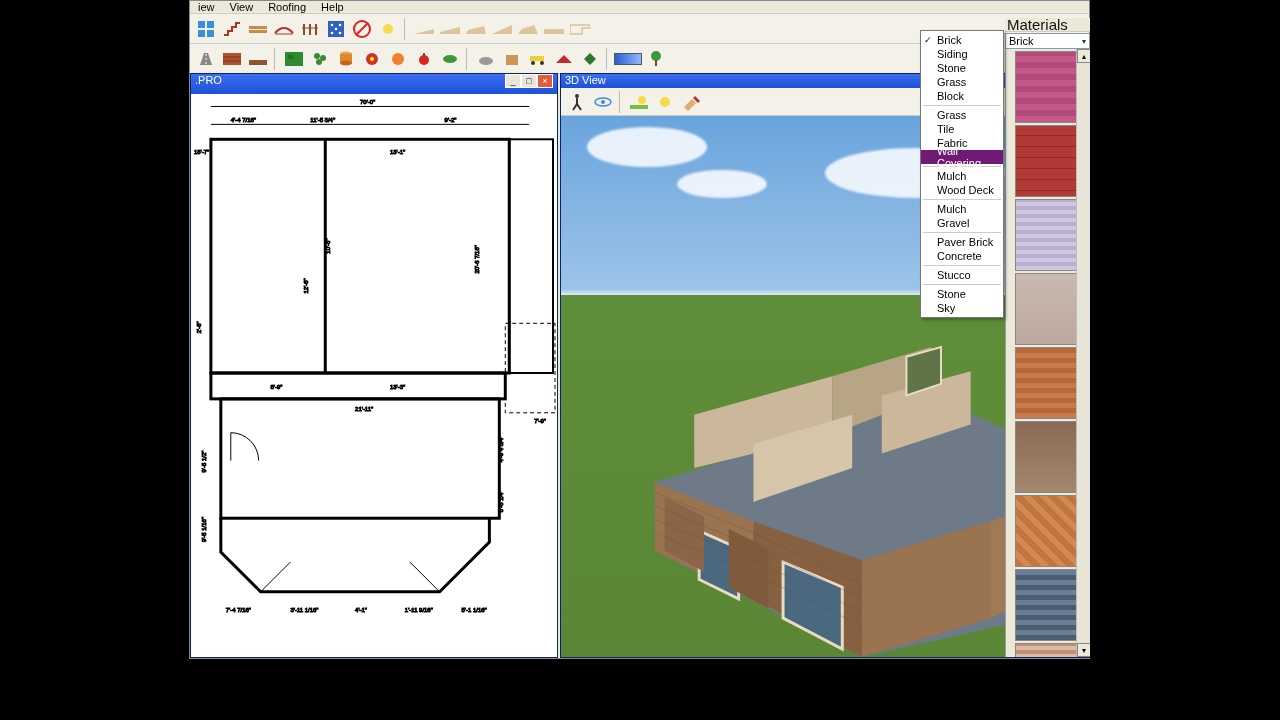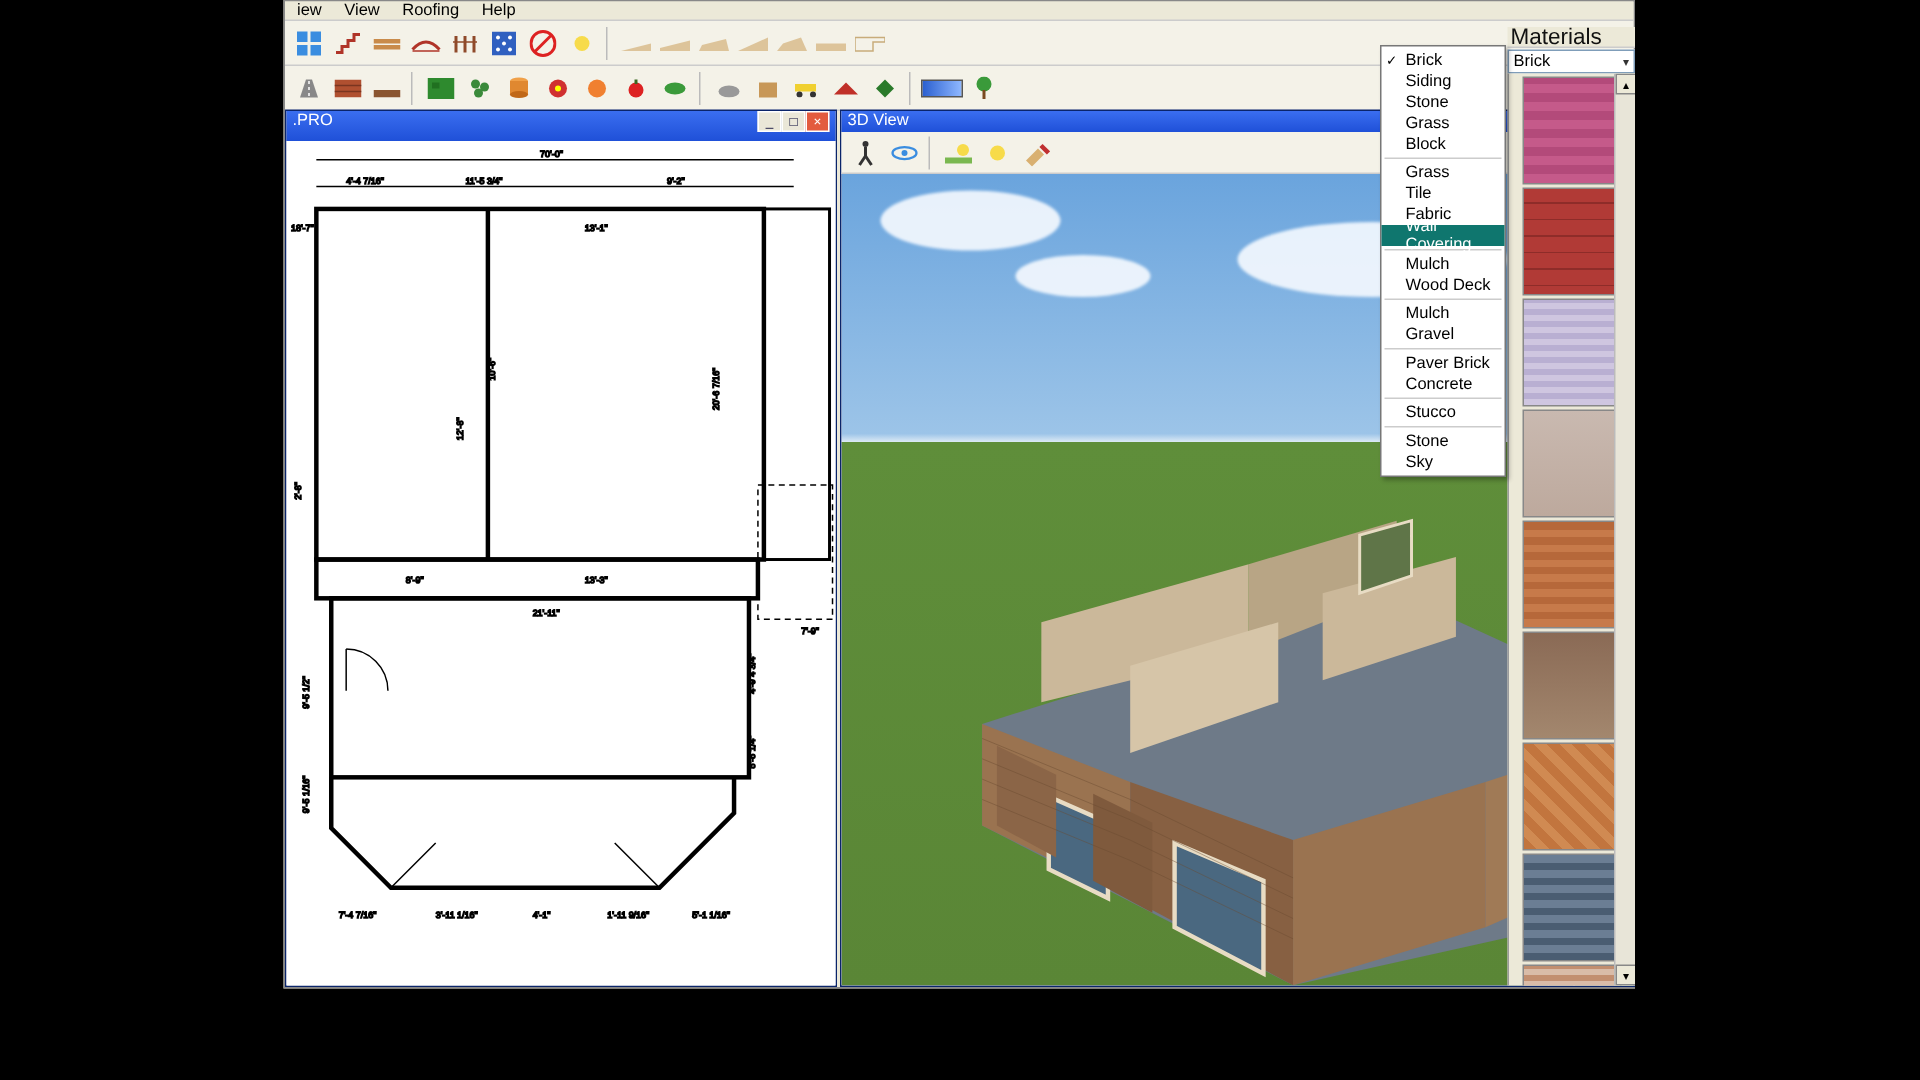--- a/index.html
+++ b/index.html
@@ -34,21 +34,21 @@
 .c3{left:22%; top:10%; width:90px; height:28px;}
 .house { position:absolute; left:14%; top:32%; width:86%; height:68%; }
 
 
 .matlabel { position: absolute; left: 1005px; top: 18px; width: 85px; height: 14px; background: #ece9d8; border-bottom:1px solid #ccc; color:#111; padding-left:2px; font-size:15px; display:flex; align-items:center;}
 .matcombo { position:absolute; left:1005px; top:33px; width:85px; height:16px; background:#fff; border:1px solid #7f9db9; display:flex; align-items:center; padding:0 3px; font-size:10px;}
 .matcombo::after{ content:"▾"; margin-left:auto; font-size:8px; color:#333;}
 .dropdown { position: absolute; left: 920px; top: 30px; width: 84px; background: #fff; border: 1px solid #777; box-shadow: 2px 2px 3px rgba(0,0,0,.3); z-index: 50; padding: 2px 0;}
 .dropdown .ditem { height: 14px; display: flex; align-items: center; padding: 0 4px 0 16px; position: relative; cursor: default; font-size: 11px; color:#000;}
 .dropdown .ditem.checked::before { content: "✓"; position: absolute; left: 3px; font-size: 9px; }
-.dropdown .ditem.hl { background: #0f766e; color: #fff; }
+.dropdown .ditem.hl { background: #701a75; color: #fff; }
 .dropdown .dsep { height: 1px; background: #ccc; margin: 2px 2px; }
 
 
 .palette { position:absolute; left:1005px; top:49px; width:85px; height:608px; background:#ece9d8; border-left:1px solid #9c9c9c; display:flex; flex-direction:column; }
 .pscroll { overflow:hidden; flex:1; position:relative;}
 .swatch { width:66px; height:72px; margin:2px auto; border:1px solid #888; background-size: 14px 10px; }
 .scrollbar { position:absolute; right:0; top:0; width:14px; height:100%; background:#e8e5d8; border-left:1px solid #bbb;}
 .scrollbtn { width:14px; height:14px; background:#ece9d8; border:1px solid #888; display:flex; align-items:center; justify-content:center; font-size:8px; position:absolute;}
 .scrollbtn.up{top:0;} .scrollbtn.down{bottom:0;}
 </style>

